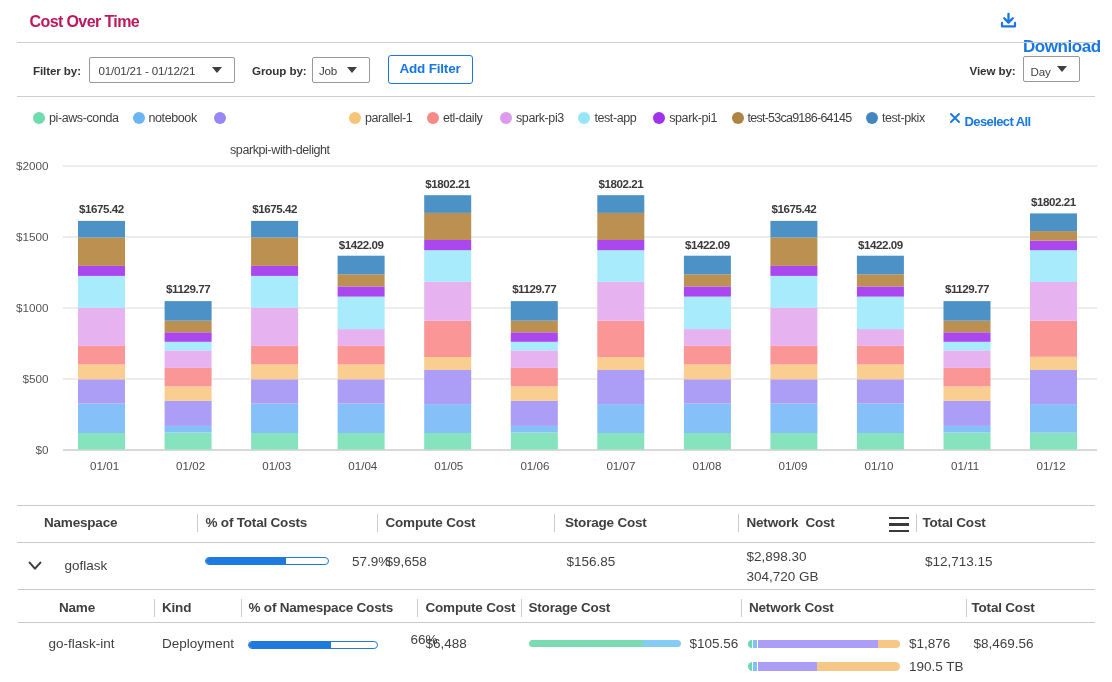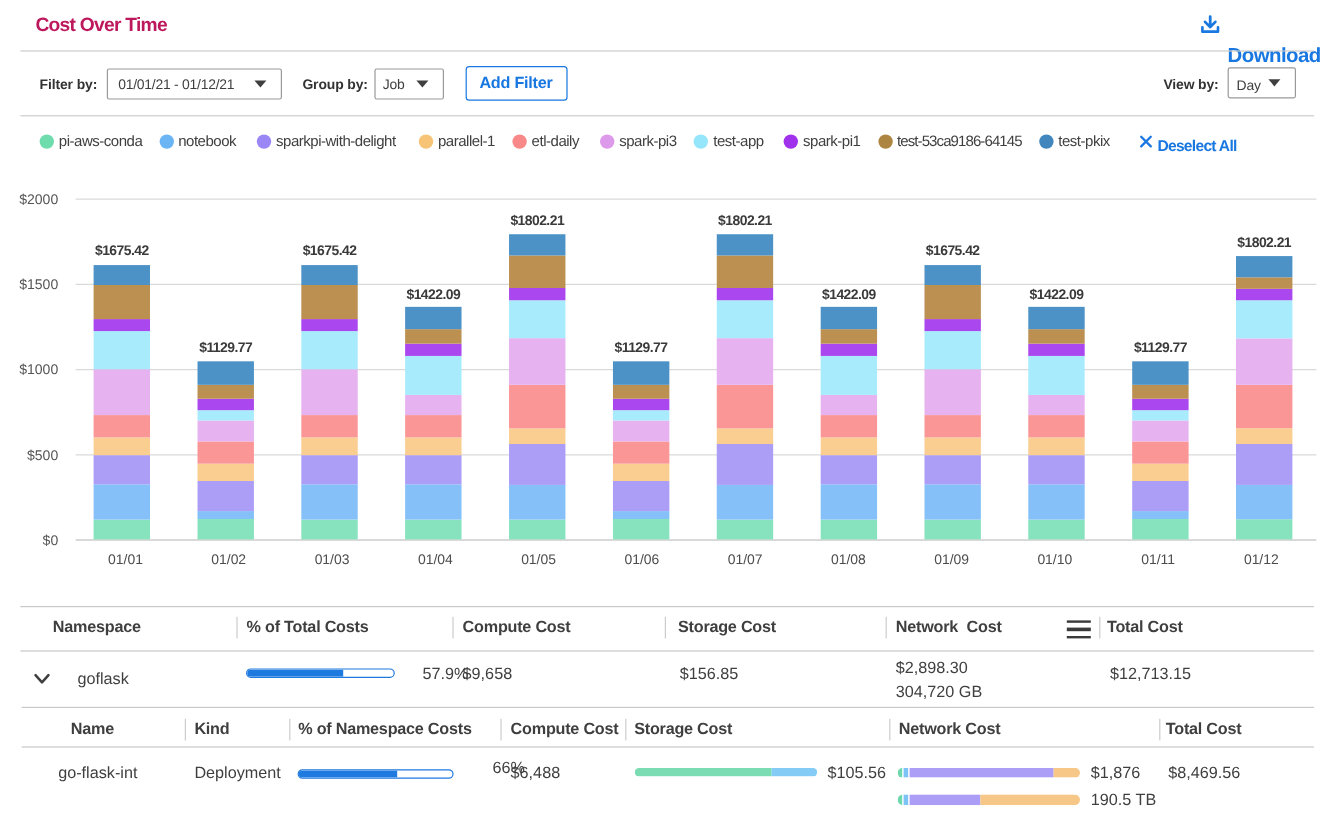--- a/index.html
+++ b/index.html
@@ -46,21 +46,21 @@
 <div class="abs t13" style="left:1030.5px; top:64.5px;">Day</div>
 <div class="caret" style="left:1056.5px; top:66.3px;"></div>
 <div class="hline" style="top:96px;"></div>
 
 <div class="abs" style="left:0; top:0; width:1112px; height:140px;">
 <span class="ld" style="left:33.0px;background:#6FDCAD"></span>
 <span class="lt" style="left:49.0px;">pi-aws-conda</span>
 <span class="ld" style="left:132.5px;background:#6CB5F5"></span>
 <span class="lt" style="left:148.5px;">notebook</span>
 <span class="ld" style="left:214.0px;background:#9A87F5"></span>
-<span class="lt" style="left:230.0px;">sparkpi-with-delight</span>
+<span class="lt" style="left:230.0px;margin-top:32px;">sparkpi-with-delight</span>
 <span class="ld" style="left:349.0px;background:#F6C377"></span>
 <span class="lt" style="left:365.0px;">parallel-1</span>
 <span class="ld" style="left:427.0px;background:#F98888"></span>
 <span class="lt" style="left:443.0px;">etl-daily</span>
 <span class="ld" style="left:500.0px;background:#DE9AEA"></span>
 <span class="lt" style="left:516.0px;">spark-pi3</span>
 <span class="ld" style="left:578.4px;background:#95E6FB"></span>
 <span class="lt" style="left:594.4px;">test-app</span>
 <span class="ld" style="left:653.2px;background:#A132EC"></span>
 <span class="lt" style="left:669.2px;">spark-pi1</span>

